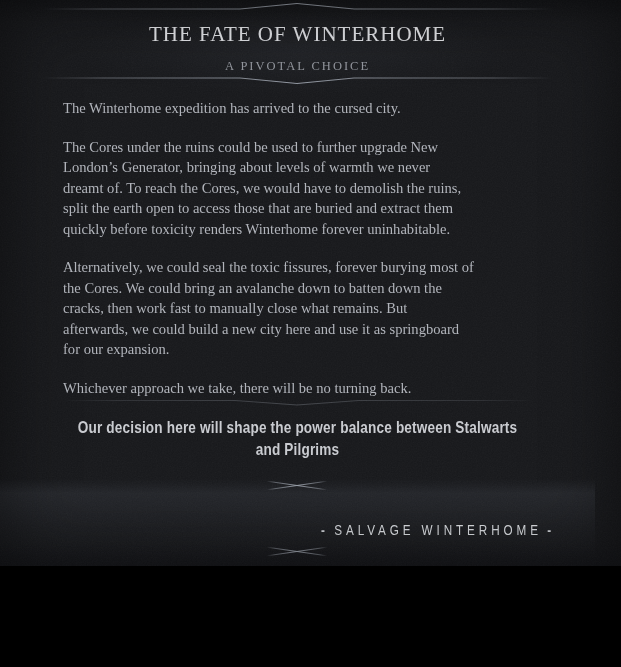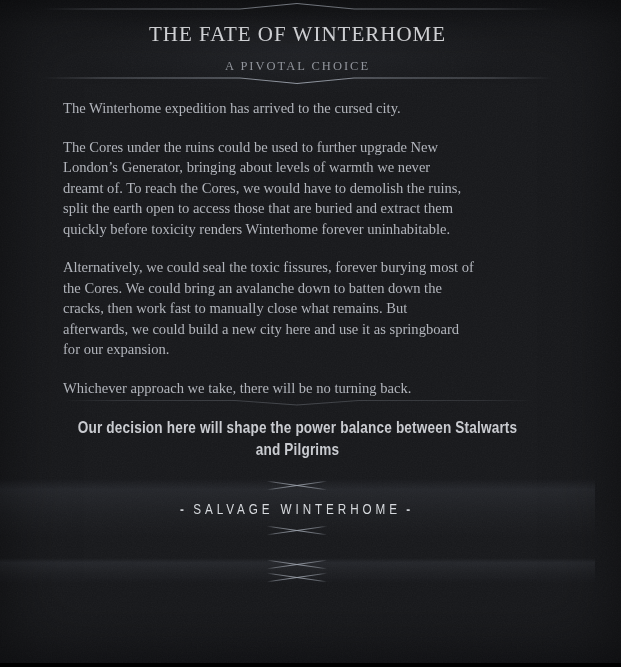--- a/index.html
+++ b/index.html
@@ -1,20 +1,20 @@
 <!DOCTYPE html>
 <html><head>
 <meta charset="utf-8">
 <style>
   html, body { margin: 0; padding: 0; background: #000; }
 
   .stage {
     position: relative;
     width: 621px;
-    height: 663px;
+    height: 566px;
     overflow: hidden;
     background: linear-gradient(180deg, #121316 0%, #17181b 4%, #17181b 96%, #15161a 100%);
     font-family: "Liberation Serif", serif;
   }
   .stage::after {
     content: "";
     position: absolute;
     inset: 0;
     box-shadow: inset 0 0 70px rgba(0,0,0,0.5);
     pointer-events: none;
@@ -98,21 +98,22 @@
       rgba(150,160,180,0.04) 60%,
       rgba(0,0,0,0) 100%);
   }
   .choice-button.first  { margin-top: 18px; }
   .choice-button.second { margin-top: 21px; }
   .btn-border { display: block; margin: 0 auto; }
   .btn-label-row {
     height: 30px;
     line-height: 30px;
     padding-top: 2px;
-    text-align: center;
+    text-align: right;
+    margin-top: 21px;
   }
   .btn-inner {
     display: inline-block;
     transform: scaleX(0.78);
     transform-origin: center;
     font-family: "Liberation Sans", sans-serif;
     font-size: 15px;
     letter-spacing: 5px;
     color: #d8dbdf;
     white-space: nowrap;

